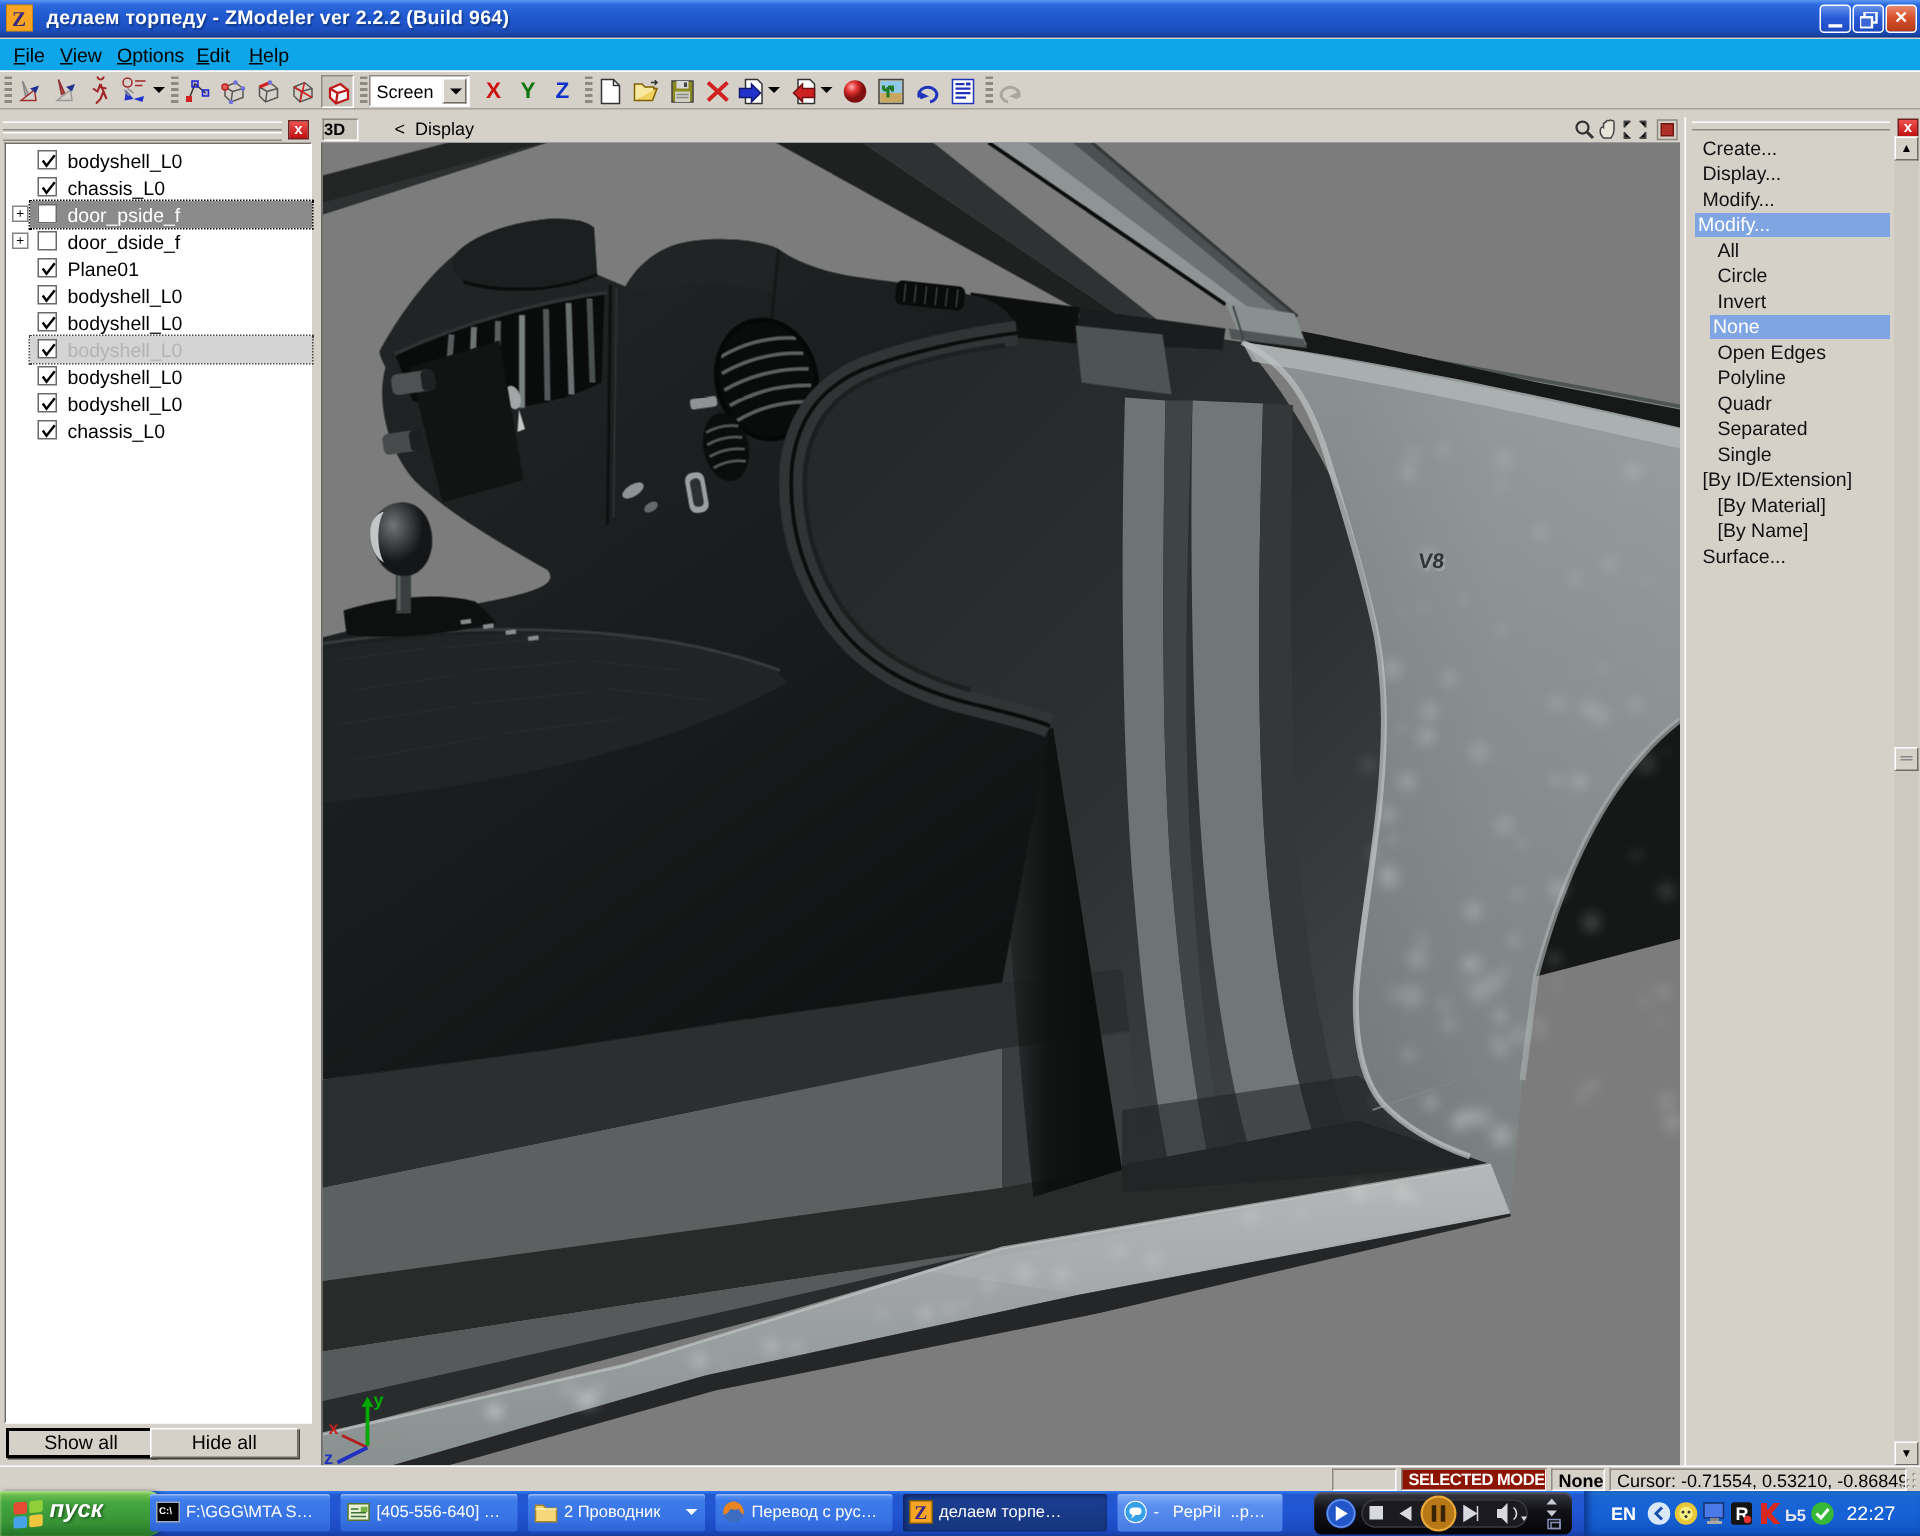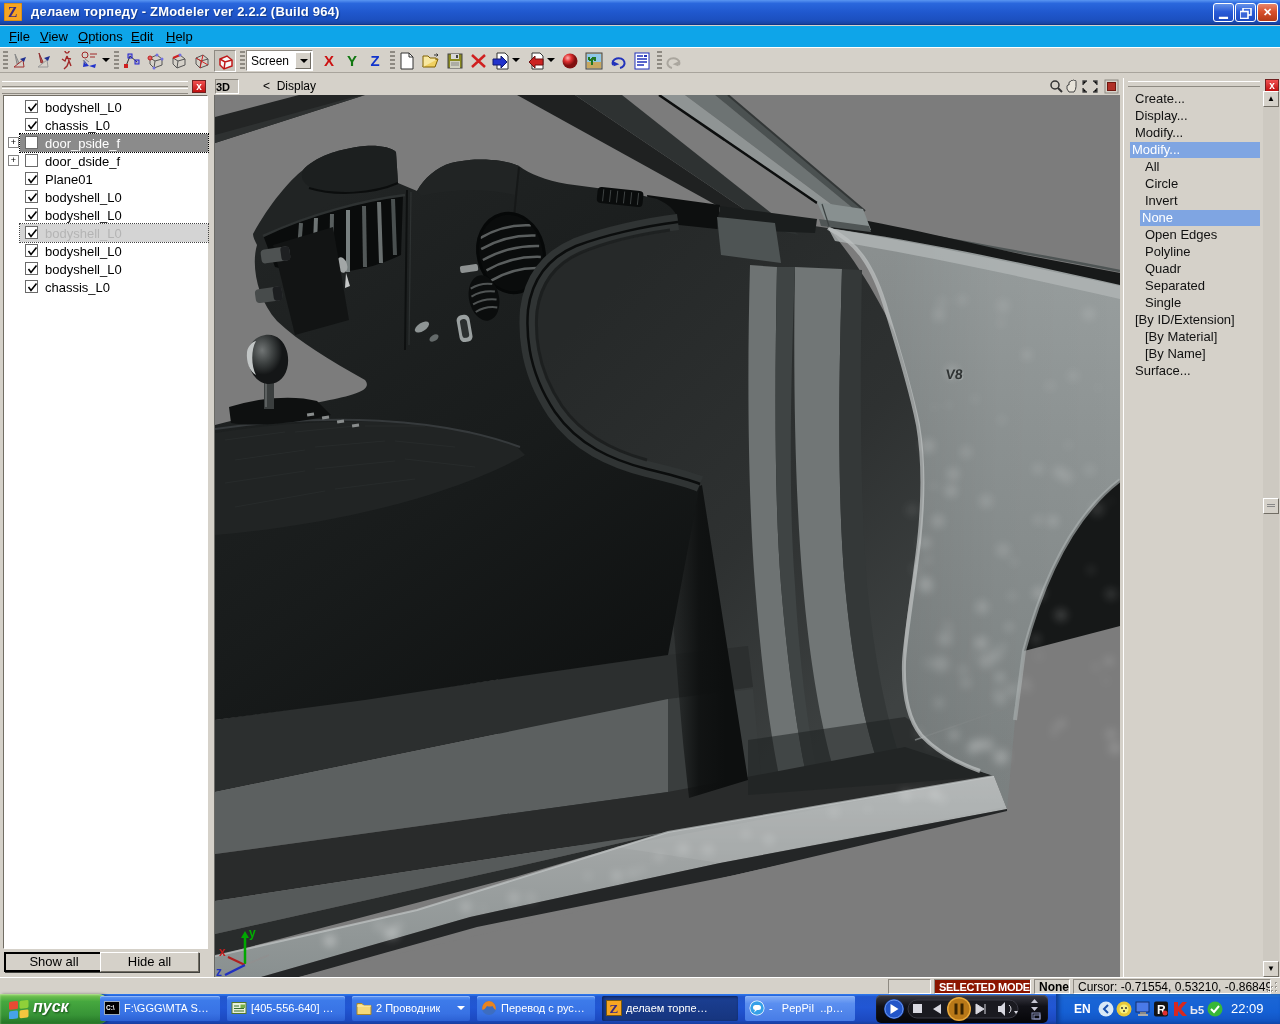--- a/index.html
+++ b/index.html
@@ -816,14 +816,14 @@
       <rect x="42" y="11" width="6" height="2" fill="#888"></rect>
       <rect x="40" y="13" width="10" height="2" fill="#aaa"></rect>
    <rect x="56" y="0.5" width="14" height="15" rx="2" fill="#141414"></rect>
       <text x="59" y="12.5" font-size="12" font-weight="bold" fill="#fff">R</text>
       <circle cx="67" cy="12" r="2.5" fill="#e03030"></circle>
    <path d="M76 1 h4 v5 l4.5 -5 h4.5 l-6 7 l6 7 h-4.5 l-4.5 -5 v5 h-4 Z" fill="#d82820"></path>
    <text x="92" y="13" font-size="11" font-weight="bold" fill="#e8e8f0">Ь5</text>
    <circle cx="117" cy="8" r="7.5" fill="#38b838"></circle>
       <path d="M113 8 l3 3 l5 -6" stroke="#fff" stroke-width="2" fill="none"></path>
  </svg>
- <div class="abs" style="left:1231px;top:7px;color:#fff;font-size:13px;z-index:3">22:09</div>
+ <div class="abs" style="left:1231px;top:7px;color:#fff;font-size:13px;z-index:3">22:27</div>
 </div>
 
 </body></html>

